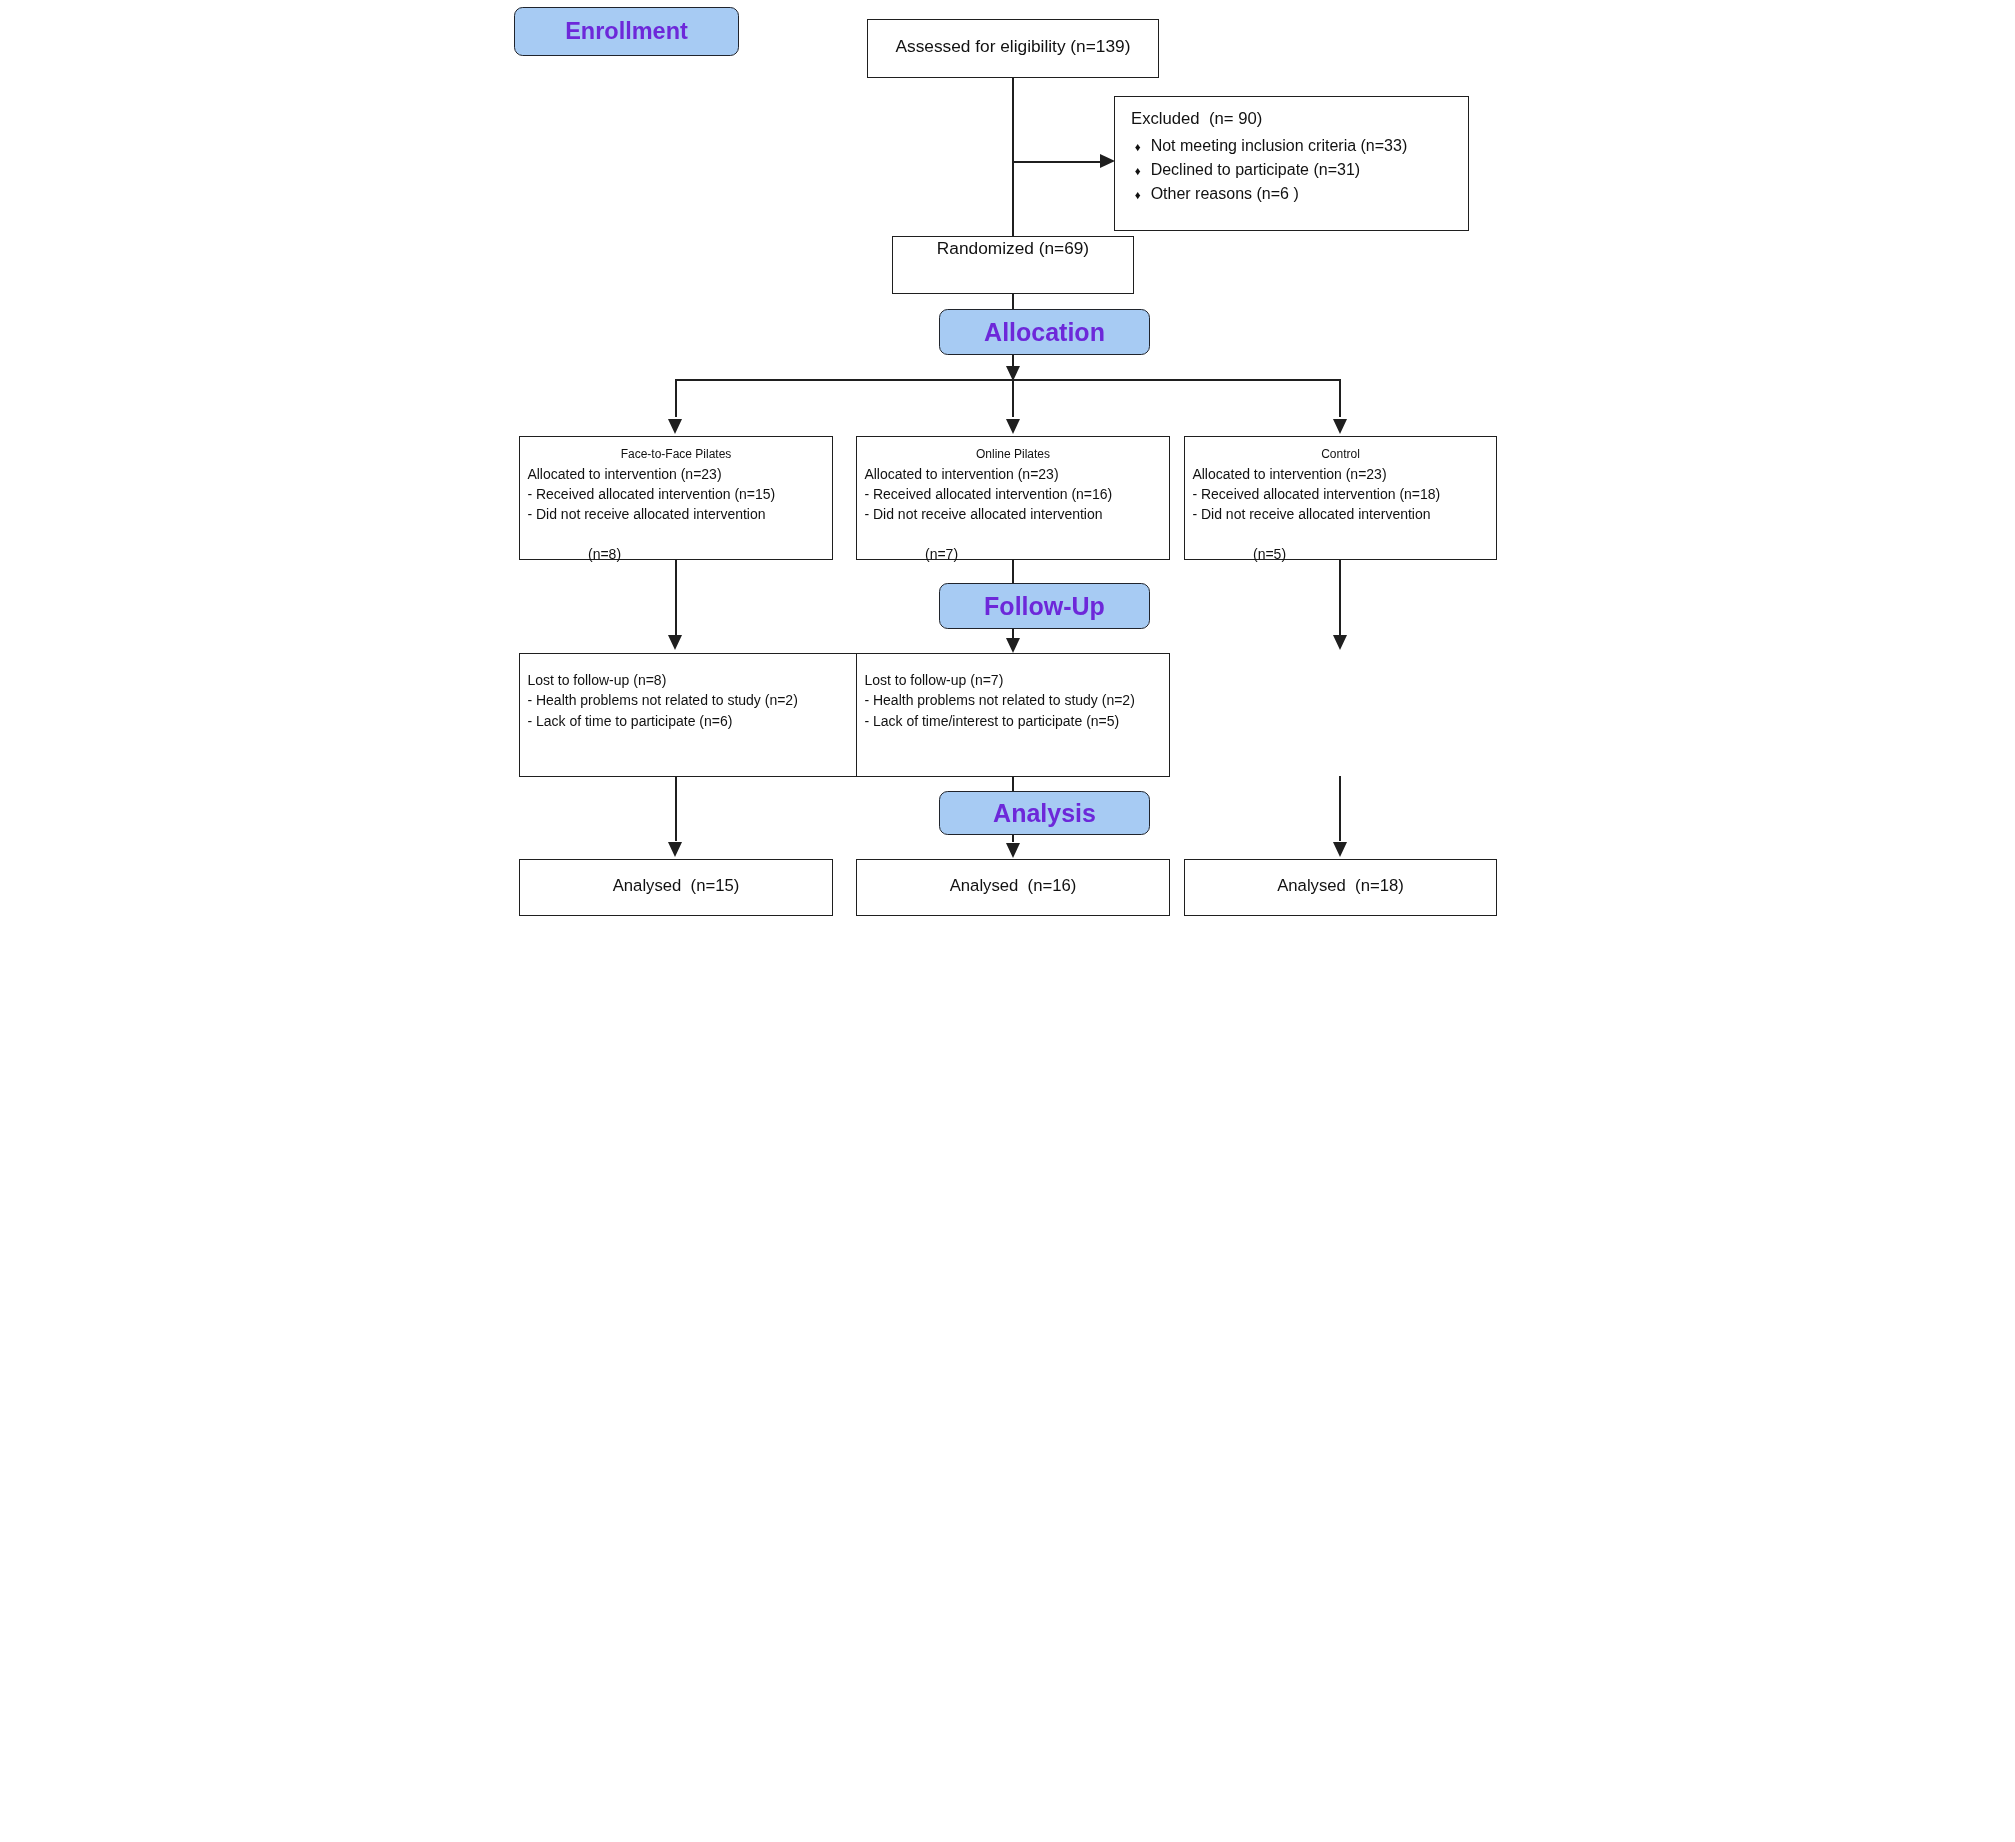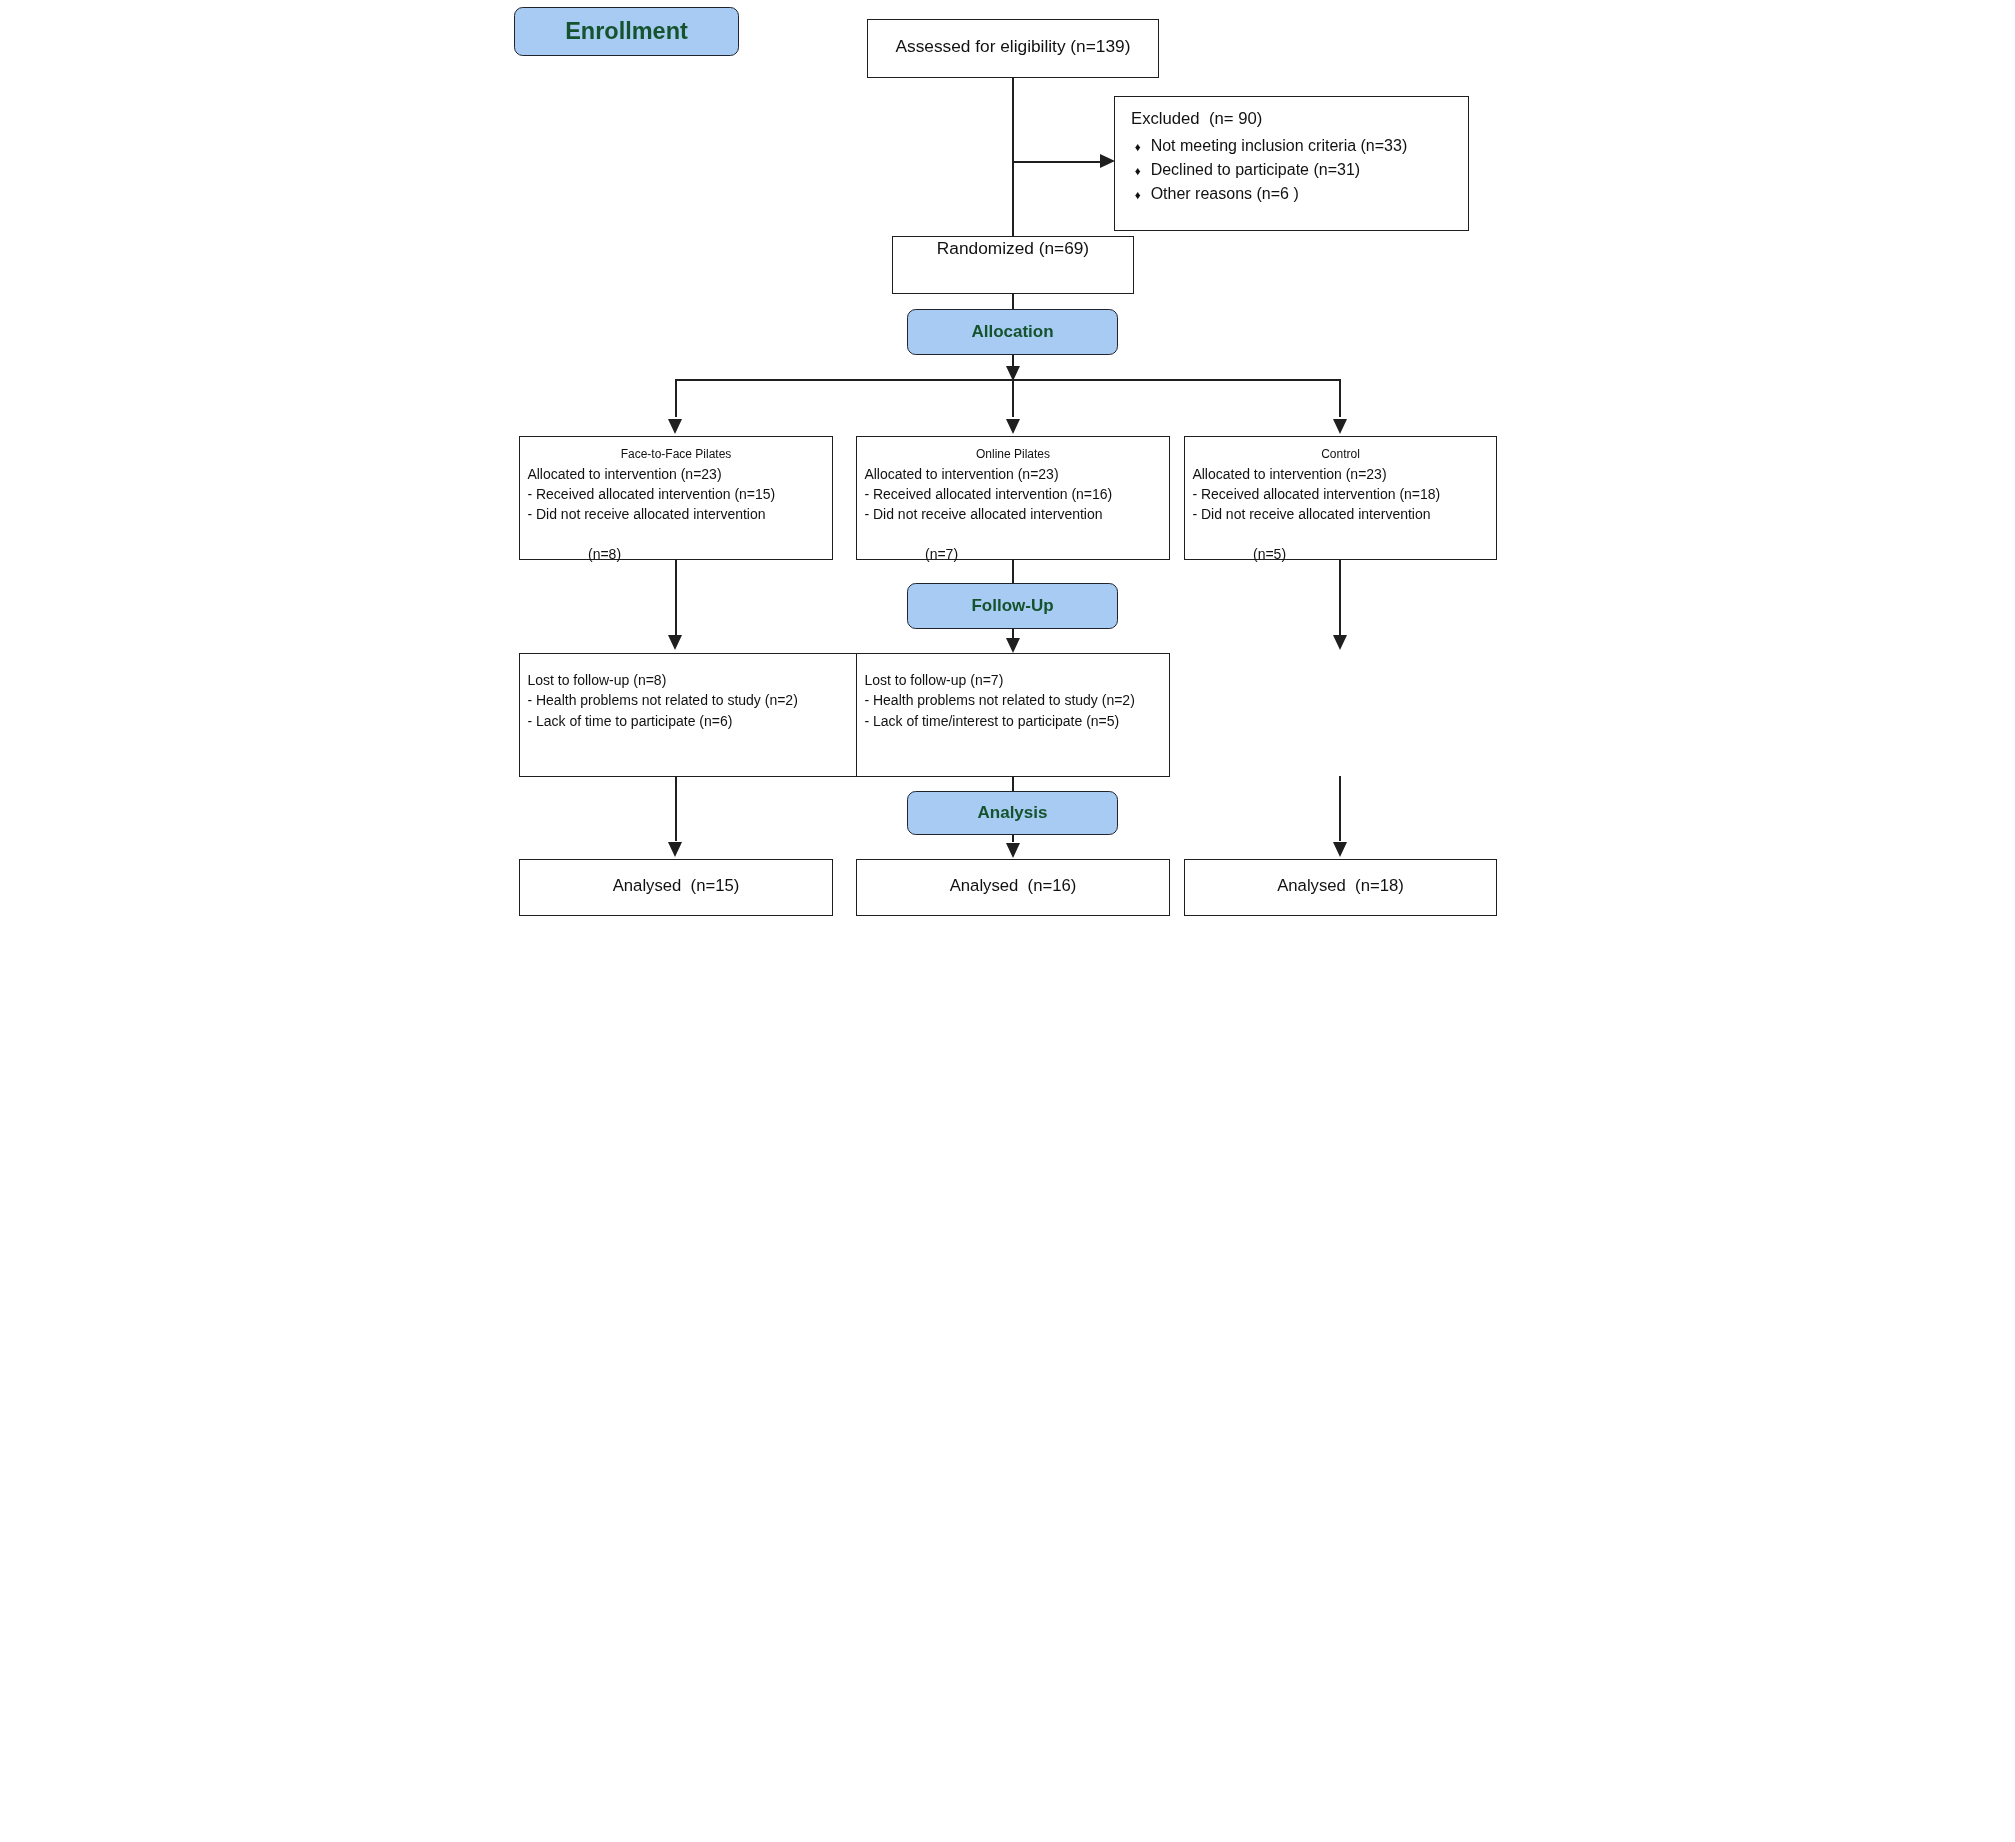--- a/index.html
+++ b/index.html
@@ -2,23 +2,23 @@
 <html style="font-size:10px"><head>
 <meta charset="utf-8">
 <style>
   html,body{margin:0;padding:0;background:#ffffff;}
   body{font-family:"Liberation Sans","DejaVu Sans",sans-serif;color:#111;}
   .canvas{position:relative;width:1007px;height:921px;margin:0 auto;background:#ffffff;overflow:hidden;}
 
   .box{position:absolute;background:#ffffff;border:1.9px solid #1f1f1f;box-sizing:border-box;}
   .badge{position:absolute;background:#A7CBF3;border:1.9px solid #20242c;border-radius:8.7px;
          box-sizing:border-box;display:flex;align-items:center;justify-content:center;
-         font-weight:bold;color:#14532d;}
+         font-weight:bold;color:#6d28d9;}
   .badge-lg{font-size:23.5px;}
-  .badge-md{font-size:17px;}
+  .badge-md{font-size:25px;margin-left:32px;}
 
   .vline{position:absolute;width:1.9px;background:#1f1f1f;}
   .hline{position:absolute;height:1.9px;background:#1f1f1f;}
   .arr-d{position:absolute;width:0;height:0;border-left:7.4px solid transparent;
          border-right:7.4px solid transparent;border-top:15px solid #1f1f1f;}
   .arr-r{position:absolute;width:0;height:0;border-top:7.4px solid transparent;
          border-bottom:7.4px solid transparent;border-left:15px solid #1f1f1f;}
 
   .single{display:block;text-align:center;font-size:17.3px;}
   .single span{white-space:pre-wrap;}

